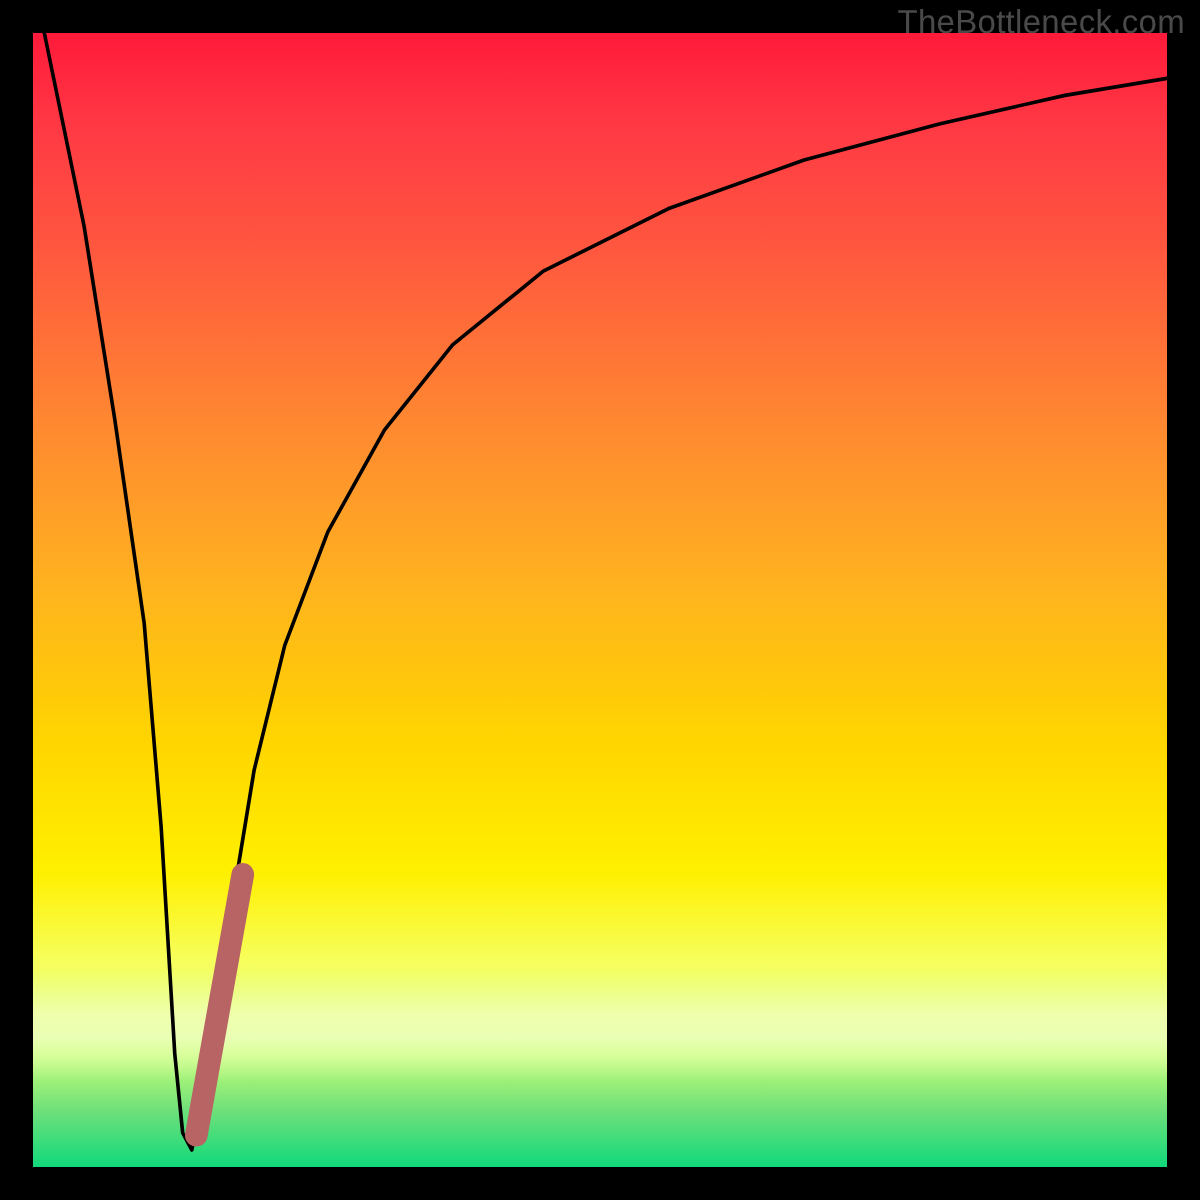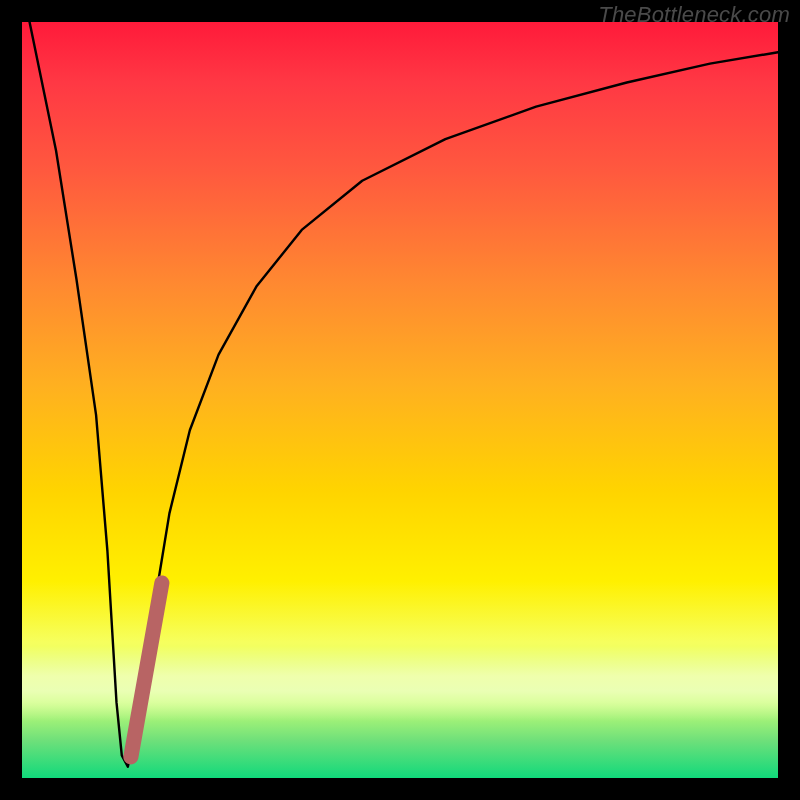--- a/index.html
+++ b/index.html
@@ -9,21 +9,20 @@
     height: 800px;
     background: #000;
     font-family: Arial, Helvetica, sans-serif;
     overflow: hidden;
   }
   .outer {
     position: relative;
     width: 800px;
     height: 800px;
     background: #000;
-    font-style: italic;
   }
   .plot {
     position: absolute;
     left: 22px;
     top: 22px;
     width: 756px;
     height: 756px;
     
     background: linear-gradient(to bottom,
       #ff1a3a 0%,

